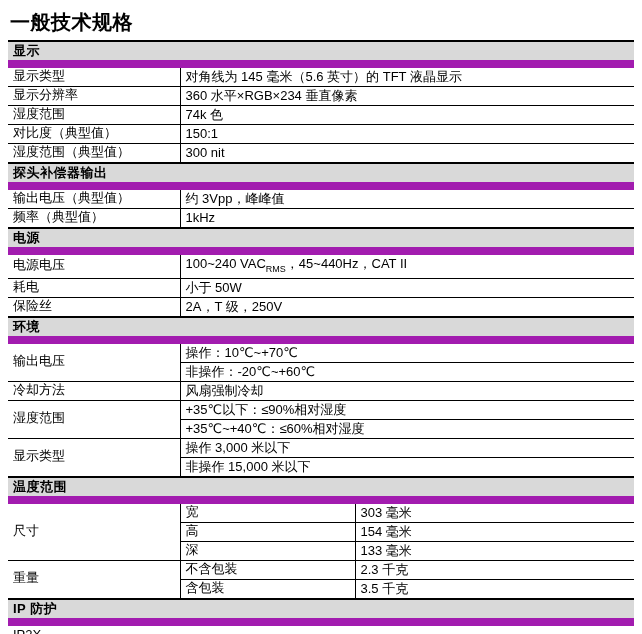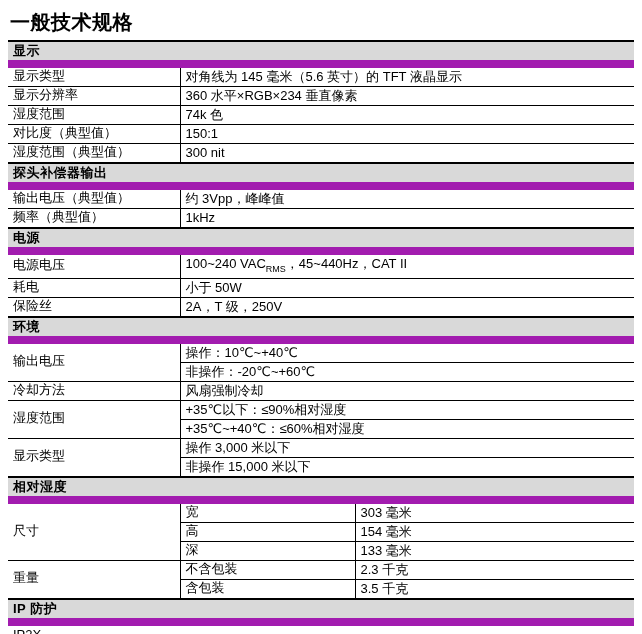--- a/index.html
+++ b/index.html
@@ -106,21 +106,21 @@
       <tr>
         <td class="div-r">保险丝</td>
         <td colspan="2">2A，T 级，250V</td>
       </tr>
 
       <tr>
         <td class="sec" colspan="3">环境</td>
       </tr>
       <tr>
         <td class="div-r" rowspan="2">输出电压</td>
-        <td colspan="2">操作：10℃~+40℃</td>
+        <td colspan="2">操作：10℃~+70℃</td>
       </tr>
       <tr>
         <td colspan="2">非操作：-20℃~+60℃</td>
       </tr>
       <tr>
         <td class="div-r">冷却方法</td>
         <td colspan="2">风扇强制冷却</td>
       </tr>
       <tr>
         <td class="div-r" rowspan="2">湿度范围</td>
@@ -131,21 +131,21 @@
       </tr>
       <tr>
         <td class="div-r" rowspan="2">显示类型</td>
         <td colspan="2">操作 3,000 米以下</td>
       </tr>
       <tr>
         <td colspan="2">非操作 15,000 米以下</td>
       </tr>
 
       <tr>
-        <td class="sec" colspan="3">相对湿度</td>
+        <td class="sec" colspan="3">温度范围</td>
       </tr>
       <tr>
         <td class="div-r" rowspan="3">尺寸</td>
         <td class="div-r">宽</td>
         <td>303 毫米</td>
       </tr>
       <tr>
         <td class="div-r">高</td>
         <td>154 毫米</td>
       </tr>

